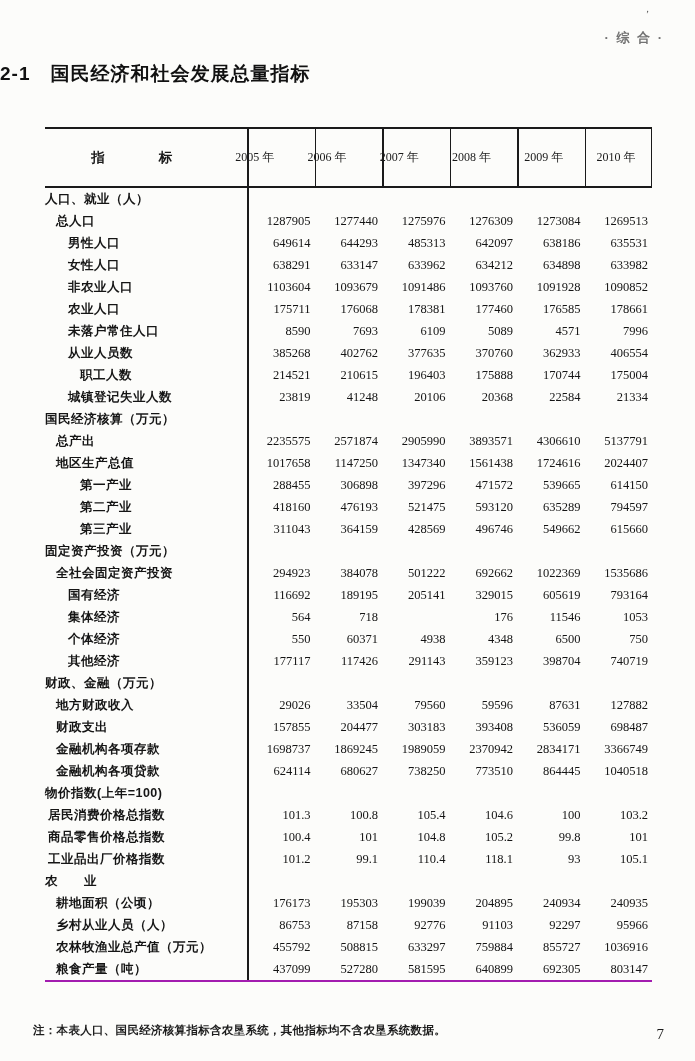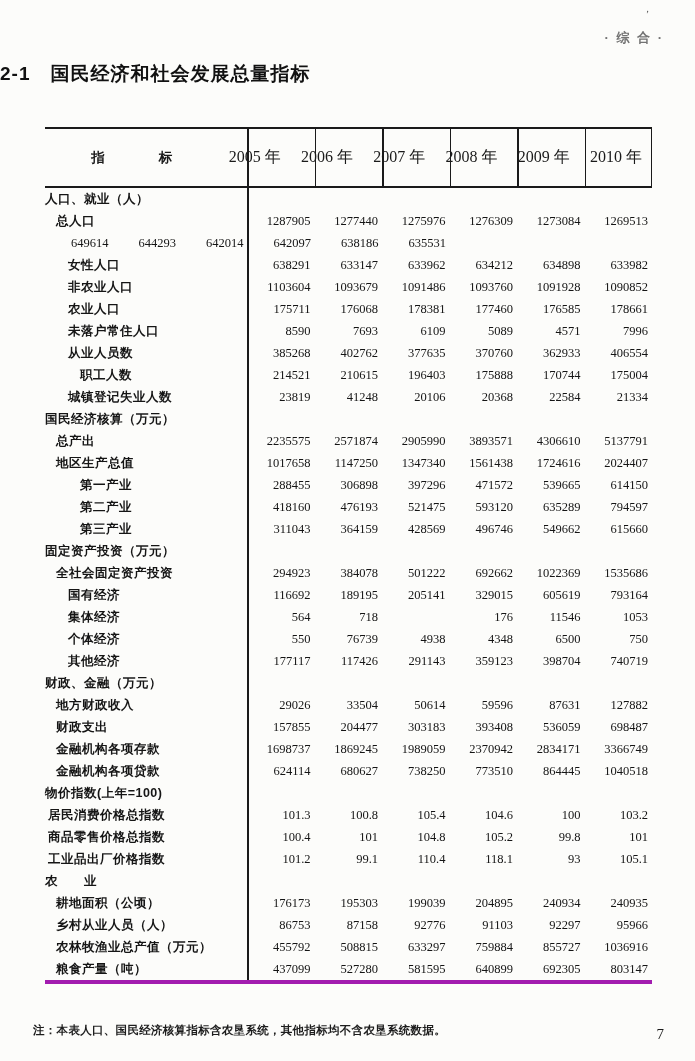--- a/index.html
+++ b/index.html
@@ -24,27 +24,27 @@
     position:relative;height:57px;
     border-top:2px solid #1a1a1a;border-bottom:2px solid #1a1a1a;
     display:flex;align-items:stretch;
   }
   .stub-h{
     width:202px;display:flex;align-items:center;justify-content:center;
     font-size:13.5px;font-weight:bold;font-family:Liberation Serif, serif;
   }
   .year-h{
     width:84px;display:flex;align-items:center;justify-content:center;
-    font-size:16px;font-weight:500;
+    font-size:12px;font-weight:500;
     font-family:"Liberation Serif","DejaVu Serif",serif;
     white-space:nowrap;
   }
   .hline{position:absolute;top:0;bottom:0;width:1.5px;background:#1a1a1a;}
   .tbody{
-    position:relative;border-bottom:4px solid #a21caf;
+    position:relative;border-bottom:2px solid #a21caf;
   }
   .body-vline{
     position:absolute;left:202px;top:0;bottom:0;width:1.5px;background:#1a1a1a;
   }
   .trow{height:22px;display:flex;align-items:center;}
   .cell{box-sizing:border-box;white-space:nowrap;overflow:visible;}
   .cell.label{
     width:202px;font-size:12.5px;font-weight:bold;color:#151515;
     letter-spacing:0.5px;
   }
@@ -112,23 +112,24 @@
       <div class="trow">
         <div class="cell label ind-1">总人口</div>
         <div class="cell val">1287905</div>
         <div class="cell val">1277440</div>
         <div class="cell val">1275976</div>
         <div class="cell val">1276309</div>
         <div class="cell val">1273084</div>
         <div class="cell val">1269513</div>
       </div>
       <div class="trow">
+        <div class="cell label ind-2">男性人口</div>
         <div class="cell val">649614</div>
         <div class="cell val">644293</div>
-        <div class="cell val">642014</div>
+        <div class="cell val">485313</div>
         <div class="cell val">642097</div>
         <div class="cell val">638186</div>
         <div class="cell val">635531</div>
       </div>
       <div class="trow">
         <div class="cell label ind-2">女性人口</div>
         <div class="cell val">638291</div>
         <div class="cell val">633147</div>
         <div class="cell val">633962</div>
         <div class="cell val">634212</div>
@@ -275,21 +276,21 @@
         <div class="cell val">564</div>
         <div class="cell val">718</div>
         <div class="cell val"></div>
         <div class="cell val">176</div>
         <div class="cell val">11546</div>
         <div class="cell val">1053</div>
       </div>
       <div class="trow">
         <div class="cell label ind-2">个体经济</div>
         <div class="cell val">550</div>
-        <div class="cell val">76739</div>
+        <div class="cell val">60371</div>
         <div class="cell val">4938</div>
         <div class="cell val">4348</div>
         <div class="cell val">6500</div>
         <div class="cell val">750</div>
       </div>
       <div class="trow">
         <div class="cell label ind-2">其他经济</div>
         <div class="cell val">177117</div>
         <div class="cell val">117426</div>
         <div class="cell val">291143</div>
@@ -303,21 +304,21 @@
         <div class="cell val"></div>
         <div class="cell val"></div>
         <div class="cell val"></div>
         <div class="cell val"></div>
         <div class="cell val"></div>
       </div>
       <div class="trow">
         <div class="cell label ind-1">地方财政收入</div>
         <div class="cell val">29026</div>
         <div class="cell val">33504</div>
-        <div class="cell val">50614</div>
+        <div class="cell val">79560</div>
         <div class="cell val">59596</div>
         <div class="cell val">87631</div>
         <div class="cell val">127882</div>
       </div>
       <div class="trow">
         <div class="cell label ind-1">财政支出</div>
         <div class="cell val">157855</div>
         <div class="cell val">204477</div>
         <div class="cell val">303183</div>
         <div class="cell val">393408</div>

